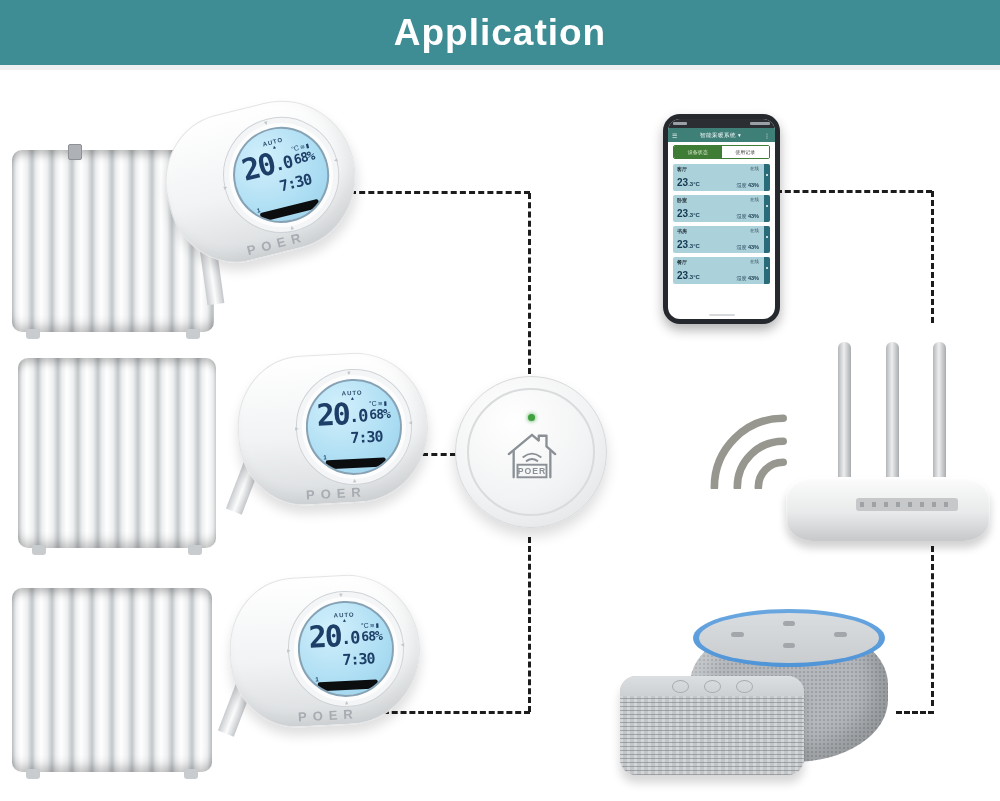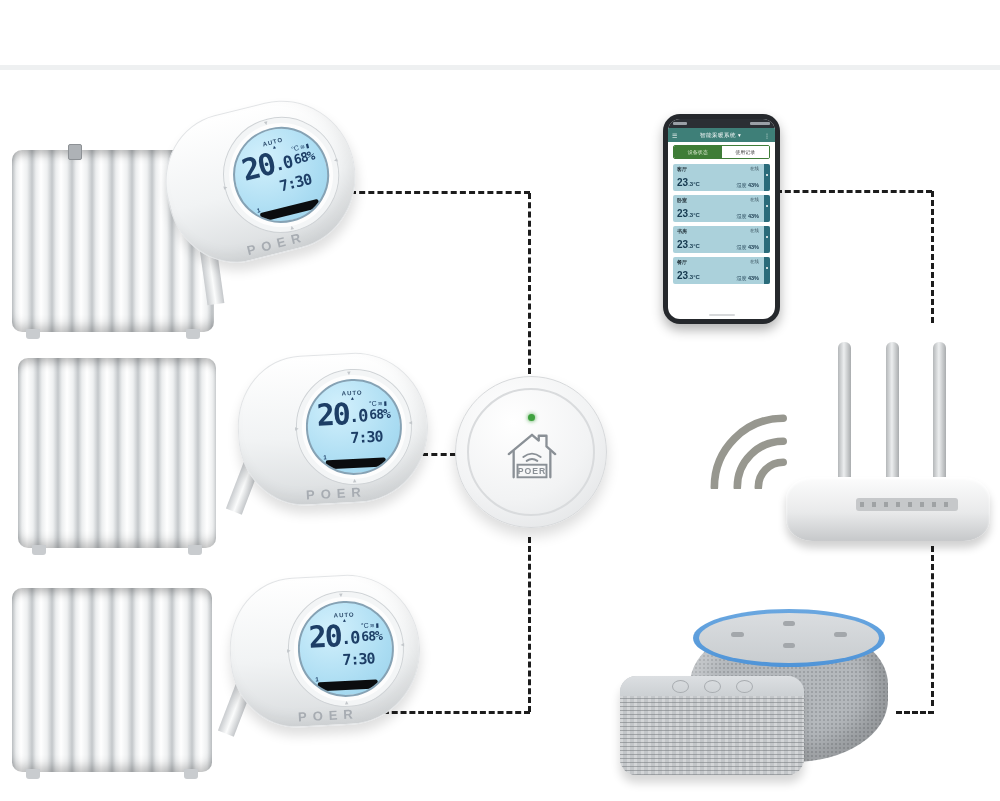--- a/index.html
+++ b/index.html
@@ -155,20 +155,23 @@
   .bsb1{left:52px;}.bsb2{left:84px;}.bsb3{left:116px;}
   .bs-grill{position:absolute;top:20px;left:0;right:0;bottom:0;
     background-image:repeating-linear-gradient(0deg,rgba(118,122,126,.55) 0 1.5px,transparent 1.5px 4px),
                      repeating-linear-gradient(90deg,rgba(255,255,255,.28) 0 3px,transparent 3px 7px);}
 </style>
 </head>
 <body>
 
 <div class="stage">
 
+  <div class="banner">
+    <div class="banner-title">Application</div>
+  </div>
   <div class="banner-underline"></div>
 
   <div class="dl h dl1"></div>
   <div class="dl v dl2"></div>
   <div class="dl h dl3"></div>
   <div class="dl v dl4"></div>
   <div class="dl h dl5"></div>
   <div class="dl h dl6"></div>
   <div class="dl v dl7"></div>
   <div class="dl v dl8"></div>

